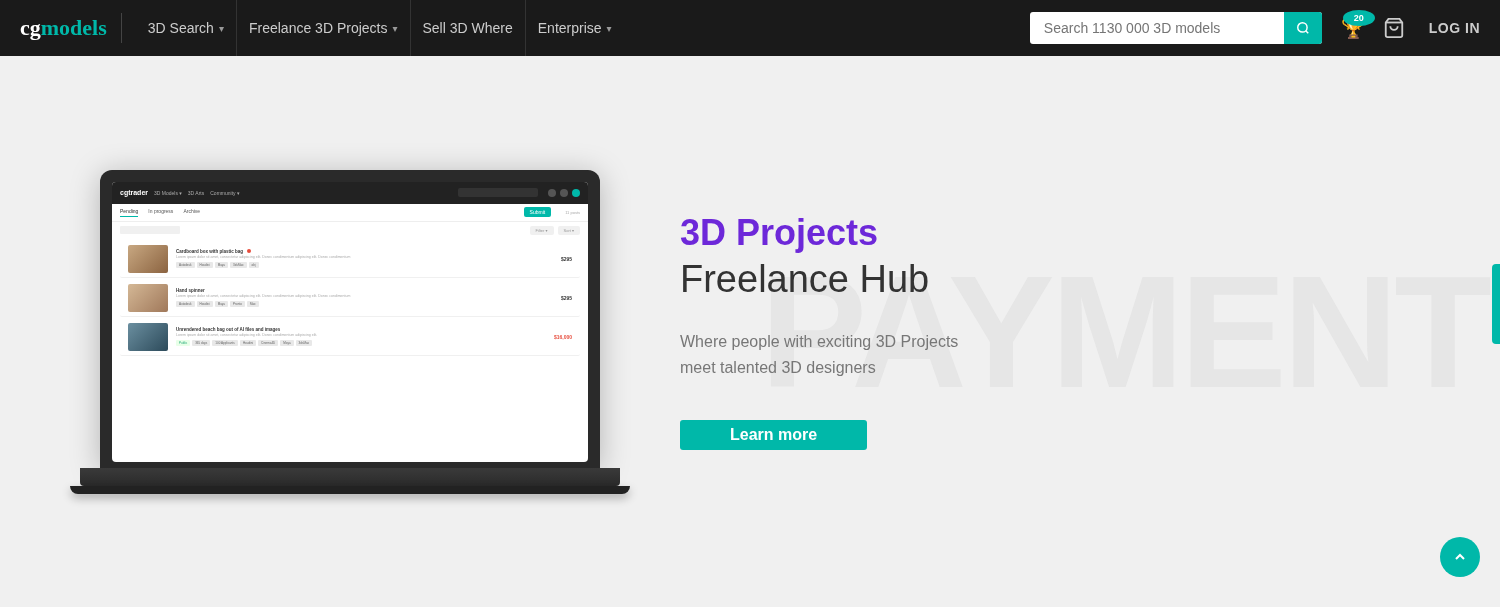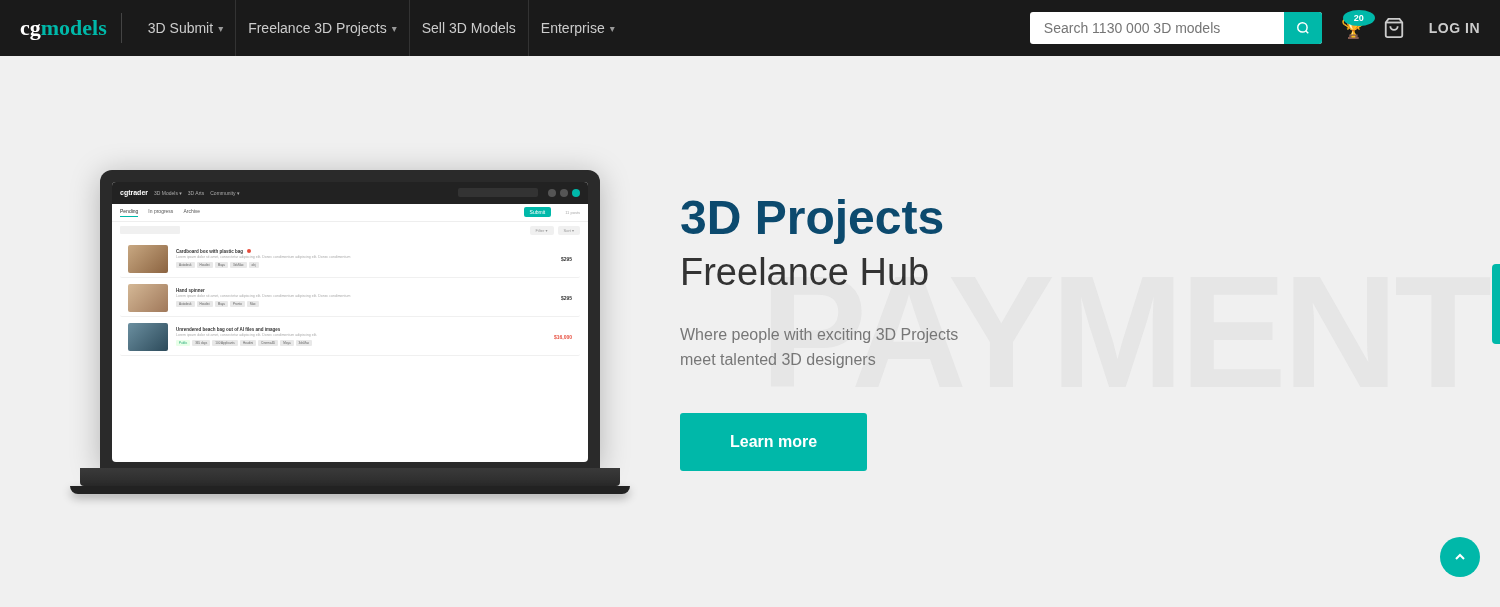--- a/index.html
+++ b/index.html
@@ -305,44 +305,44 @@
     }
 
     
     .hero-content {
       flex: 1;
       padding: 60px 80px 60px 40px;
       position: relative;
       z-index: 2;
     }
     .hero-title {
-      font-size: 48px;
+      font-size: 36px;
       font-weight: 900;
-      color: #0c4a6e;
+      color: #6d28d9;
       line-height: 1.1;
       margin-bottom: 6px;
     }
     .hero-subtitle {
       font-size: 38px;
       font-weight: 400;
       color: #333;
       margin-bottom: 28px;
     }
     .hero-desc {
       font-size: 16px;
       color: #777;
       line-height: 1.6;
       margin-bottom: 40px;
       max-width: 380px;
     }
     .hero-learn-btn {
       background: #00b8a9;
       color: #fff;
       border: none;
-      padding: 20px 50px;
+      padding: 6px 50px;
       font-size: 16px;
       font-weight: bold;
       border-radius: 3px;
       cursor: pointer;
       display: inline-block;
     }
 
     
     .scroll-up {
       position: fixed;
@@ -379,29 +379,29 @@
 
 <nav>
   <div style="display:flex;align-items:center;">
     <span style="color:#fff;font-size:22px;font-weight:bold;font-family:Georgia,serif;">
       <span style="color:#fff">cg</span><span style="color:#00b8a9">models</span>
     </span>
   </div>
   <div class="nav-divider"></div>
 
   <div class="nav-item">
-    <span>3D Submit</span>
+    <span>3D Search</span>
     <span class="chevron">▾</span>
   </div>
   <div class="nav-item">
     <span>Freelance 3D Projects</span>
     <span class="chevron">▾</span>
   </div>
   <div class="nav-item">
-    <span>Sell 3D Models</span>
+    <span>Sell 3D Where</span>
   </div>
   <div class="nav-item no-border">
     <span>Enterprise</span>
     <span class="chevron">▾</span>
   </div>
 
   <div class="nav-spacer"></div>
 
   <div class="search-wrapper">
     <input class="search-input" type="text" placeholder="Search 1130 000 3D models" style="">

